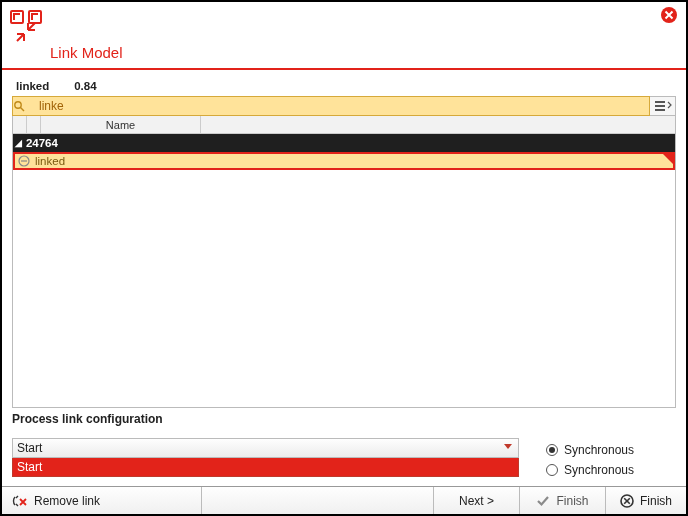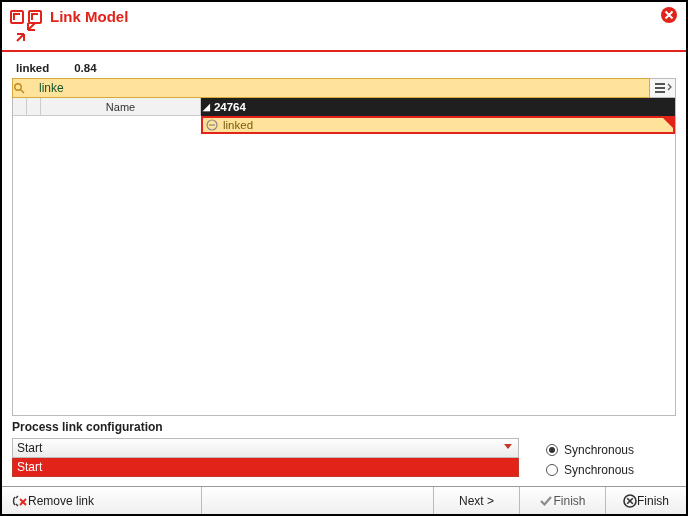--- a/index.html
+++ b/index.html
@@ -1,59 +1,59 @@
 <!DOCTYPE html>
 <html><head>
 <meta charset="utf-8">
 <style>
   * { box-sizing: border-box; }
   html, body { margin: 0; padding: 0; font-family: "Segoe UI", Tahoma, sans-serif; font-size: 12px; color: #222; }
   .dialog { width: 688px; height: 516px; border: 2px solid #000; position: relative; background: #fff; display: flex; flex-direction: column; }
   .header { display: flex; align-items: flex-start; padding: 6px 10px 6px 6px; border-bottom: 2px solid #e2231a; position: relative; }
   .header-icon { width: 36px; height: 36px; flex: none; margin-right: 6px; }
   .header-text { display: flex; flex-direction: column; }
-  .header-title { color: #e2231a; font-size: 15px; font-weight: 700; line-height: 18px; }
+  .header-title { color: #e2231a; font-size: 15px; font-weight: 400; line-height: 18px; margin-top: 36px; }
   .header-sub { color: #333; font-size: 11.5px; line-height: 14px; margin-top: 2px; }
   .close-x { position: absolute; right: 8px; top: 4px; width: 18px; height: 18px; cursor: pointer; }
   .body { flex: 1; display: flex; flex-direction: column; padding: 8px 10px 0 10px; overflow: hidden; }
   .info-row { font-size: 11.5px; padding: 2px 4px 4px 4px; }
   .info-row span { display: inline-block; }
   .info-label { font-weight: 600; width: 55px; }
   .info-val { font-weight: 600; }
   .search-row { display: flex; align-items: stretch; }
   .search-box { flex: 1; display: flex; align-items: center; background: #ffe39a; border: 1px solid #d6a93a; height: 20px; }
   .search-icon { width: 16px; text-align: center; color: #c08a1a; font-size: 12px; }
-  .search-input { flex: 1; border: none; background: transparent; font-size: 12px; color: #14532d; outline: none; height: 18px; padding: 10px; }
+  .search-input { flex: 1; border: none; background: transparent; font-size: 12px; color: #a16207; outline: none; height: 18px; padding: 10px; }
   .search-side { width: 26px; border: 1px solid #bbb; border-left: none; display: flex; align-items: center; justify-content: center; background: #f6f6f6; }
-  .grid { border: 1px solid #bbb; border-top: none; flex: 1; display: flex; flex-direction: row; overflow: hidden; background: #fff; }
+  .grid { border: 1px solid #bbb; border-top: none; flex: 1; display: flex; flex-direction: column; overflow: hidden; background: #fff; }
   .grid-header { display: flex; background: #f2f2f2; border-bottom: 1px solid #ccc; height: 18px; }
   .gh-cell { border-right: 1px solid #ccc; font-size: 11px; color: #333; display: flex; align-items: center; justify-content: center; }
   .gh-spacer { width: 14px; }
   .gh-spacer2 { width: 14px; }
   .gh-name { width: 160px; }
   .grid-body { flex: 1; overflow: auto; }
   .group-row { background: #1f1f1f; color: #fff; font-size: 11.5px; height: 18px; display: flex; align-items: center; padding-left: 2px; font-weight: 600; }
   .group-tri { font-size: 9px; margin-right: 4px; }
   .data-row { height: 18px; display: flex; align-items: center; border: 2px solid #e2231a; background: #ffe39a; position: relative; }
   .row-icon { width: 14px; height: 14px; margin-left: 2px; margin-right: 4px; display: flex; align-items: center; justify-content: center; }
   .row-text { font-size: 11.5px; color: #7a5a10; }
   .row-corner { position: absolute; right: 0; top: 0; width: 0; height: 0; border-left: 10px solid transparent; border-top: 10px solid #e2231a; }
   .config-section { padding: 0 10px 6px 10px; }
-  .config-title { font-weight: 700; font-size: 12px; margin: 4px 0 4px 0; }
+  .config-title { font-weight: 700; font-size: 12px; margin: 4px 0 12px 0; }
   .config-row { display: flex; align-items: flex-start; gap: 27px; }
   .config-left { flex: 1; }
   .combo { height: 20px; border: 1px solid #bbb; background: linear-gradient(#fefefe,#ececec); display: flex; align-items: center; padding: 0 4px; position: relative; font-size: 12px; cursor: pointer; }
   .combo-caret { position: absolute; right: 6px; top: 5px; width: 0; height: 0; border-left: 4px solid transparent; border-right: 4px solid transparent; border-top: 5px solid #c0392b; }
   .combo-open { border: 1px solid #c0392b; background: #e2231a; color: #fff; height: 20px; display: flex; align-items: center; padding: 0 4px; font-size: 12px; margin-top: -1px; cursor: pointer; }
   .config-right { width: 130px; padding-top: 2px; }
   .radio-row { display: flex; align-items: center; gap: 6px; height: 20px; font-size: 12px; cursor: pointer; }
   .radio { width: 12px; height: 12px; border: 1px solid #555; border-radius: 50%; display: flex; align-items: center; justify-content: center; background: #fff; }
   .radio.checked::after { content: ""; width: 6px; height: 6px; background: #333; border-radius: 50%; }
   .footer { border-top: 1px solid #999; display: flex; align-items: stretch; height: 28px; }
-  .fbtn { display: flex; align-items: center; justify-content: center; border-right: 1px solid #bbb; font-size: 12px; padding: 0 10px; cursor: pointer; background: linear-gradient(#fefefe,#f0f0f0); }
+  .fbtn { display: flex; align-items: center; justify-content: center; border-right: 1px solid #bbb; font-size: 12px; padding: 0 10px; cursor: pointer; gap: 6px; background: linear-gradient(#fefefe,#f0f0f0); }
   .fbtn:last-child { border-right: none; }
   .fbtn.remove { flex: 0 0 200px; justify-content: flex-start; }
   .fspacer { flex: 1; border-right: 1px solid #bbb; background: linear-gradient(#fefefe,#f0f0f0); }
   .fbtn.next { width: 86px; }
   .fbtn.finish { width: 86px; color: #555; }
   .fbtn.cancel { width: 80px; }
   svg { display: block; }
 </style>
 </head>
 <body>

